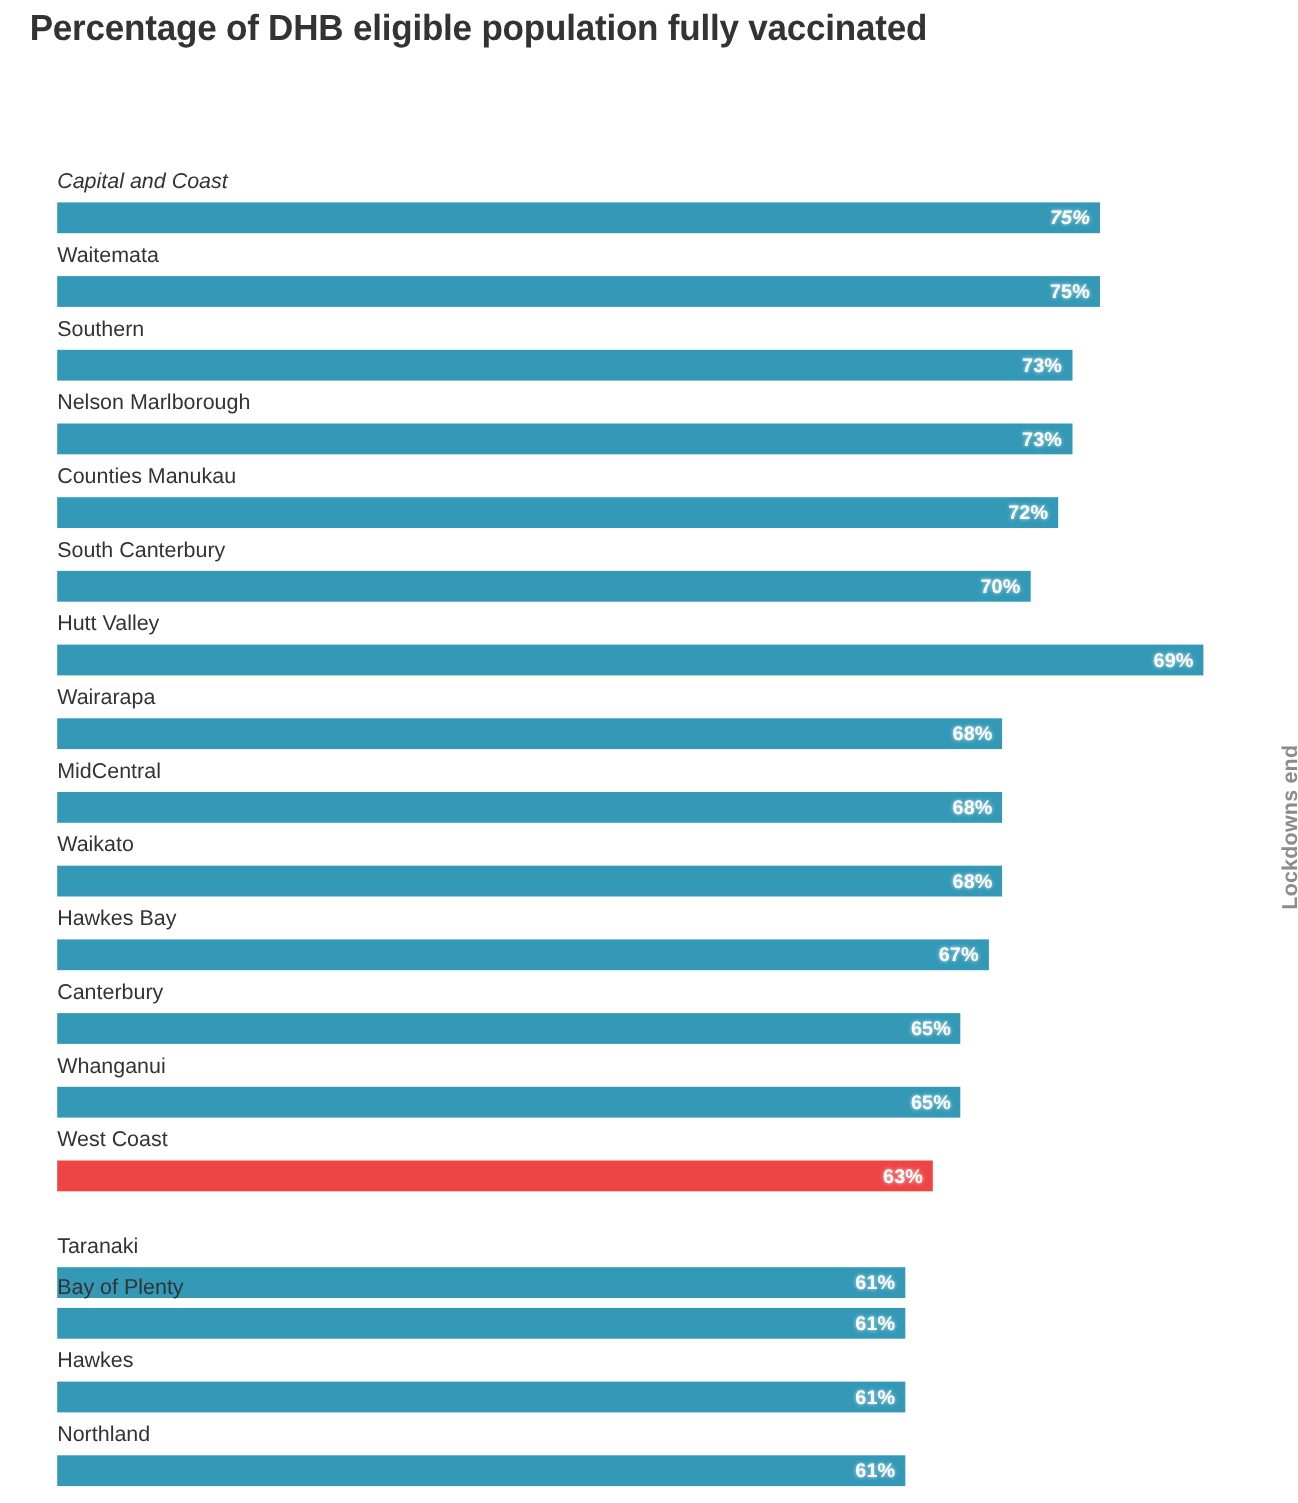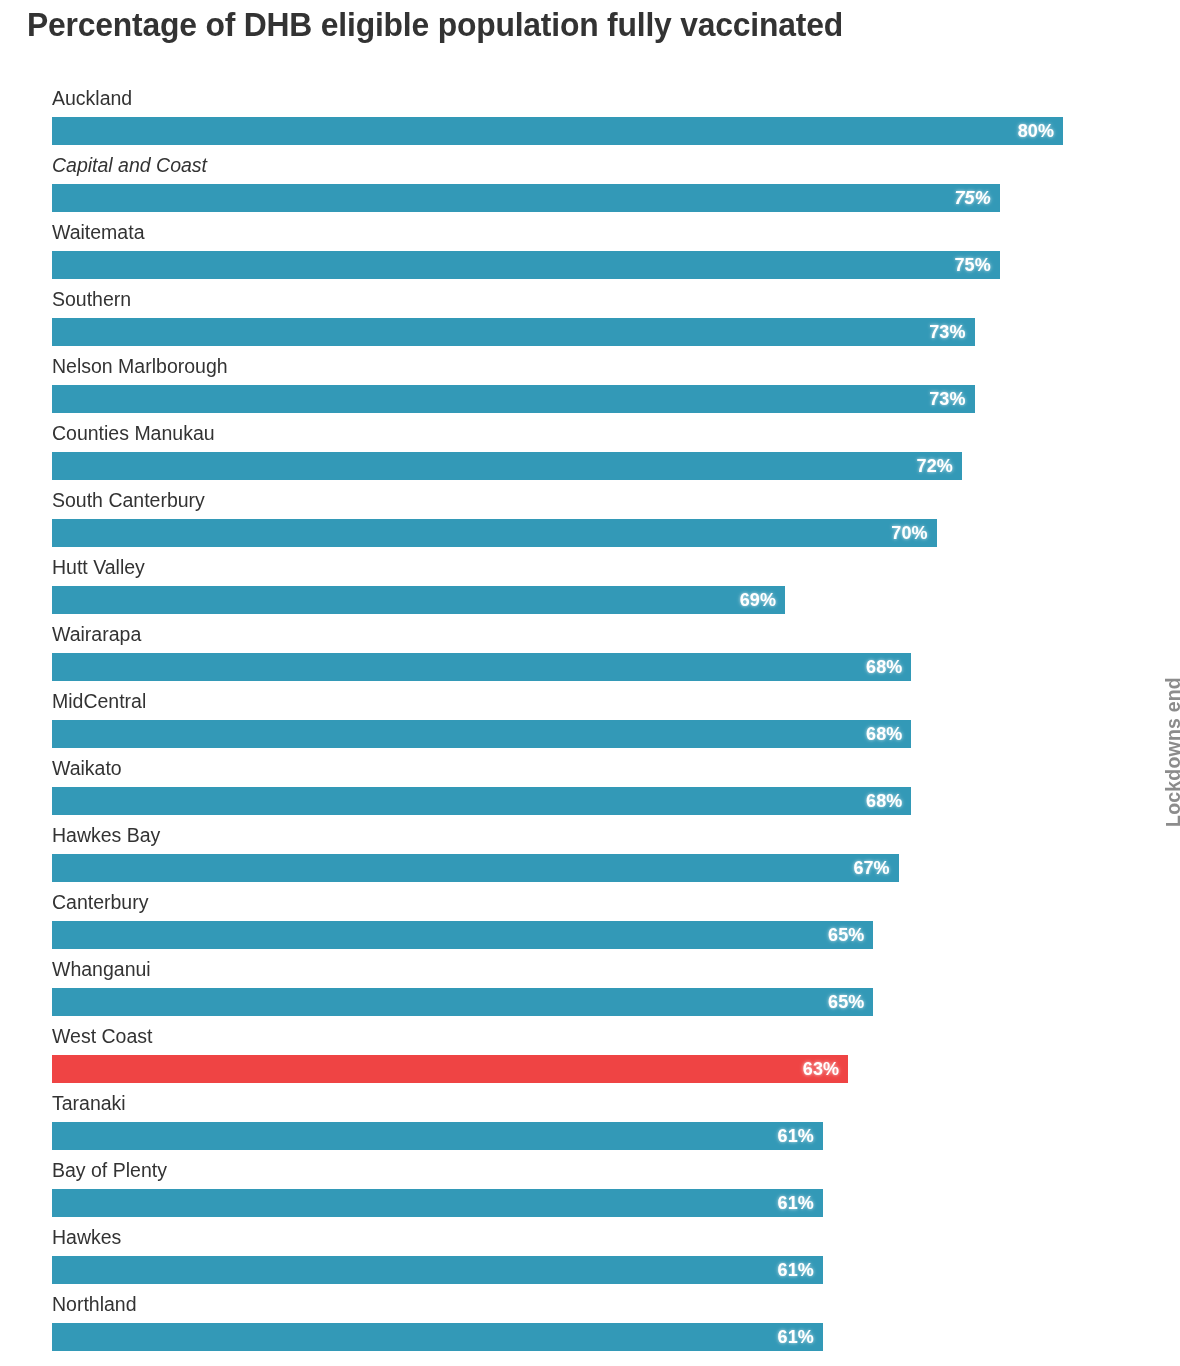--- a/index.html
+++ b/index.html
@@ -113,28 +113,20 @@
   }
 </style>
 </head>
 <body>
 
 <div id="chart-root">
 
   <div id="chart-title">Percentage of DHB eligible population fully vaccinated</div>
 
   <div id="plot-area">
-      <div class="bar-row" style="top: 0px;">
-        <div class="bar-label">Auckland</div>
-        <div class="bar-track">
-          <div class="bar-fill" style="width: 1011px; background: rgb(51, 153, 183);">
-            <span class="bar-value">80%</span>
-          </div>
-        </div>
-      </div>
       <div class="bar-row" style="top: 67px; font-style: italic;">
         <div class="bar-label">Capital and Coast</div>
         <div class="bar-track">
           <div class="bar-fill" style="width: 947.812px; background: rgb(51, 153, 183);">
             <span class="bar-value">75%</span>
           </div>
         </div>
       </div>
       <div class="bar-row" style="top: 134px;">
         <div class="bar-label">Waitemata</div>
@@ -172,21 +164,21 @@
         <div class="bar-label">South Canterbury</div>
         <div class="bar-track">
           <div class="bar-fill" style="width: 884.625px; background: rgb(51, 153, 183);">
             <span class="bar-value">70%</span>
           </div>
         </div>
       </div>
       <div class="bar-row" style="top: 469px; padding-left: 24px;">
         <div class="bar-label">Hutt Valley</div>
         <div class="bar-track">
-          <div class="bar-fill" style="width: 733px; background: rgb(51, 153, 183);">
+          <div class="bar-fill" style="width: 1042px; background: rgb(51, 153, 183);">
             <span class="bar-value">69%</span>
           </div>
         </div>
       </div>
       <div class="bar-row" style="top: 536px; text-decoration: underline;">
         <div class="bar-label">Wairarapa</div>
         <div class="bar-track">
           <div class="bar-fill" style="width: 859.35px; background: rgb(51, 153, 183);">
             <span class="bar-value">68%</span>
           </div>
@@ -233,21 +225,21 @@
         </div>
       </div>
       <div class="bar-row" style="top: 938px;">
         <div class="bar-label">West Coast</div>
         <div class="bar-track">
           <div class="bar-fill" style="width: 796.163px; background: #ef4444;">
             <span class="bar-value">63%</span>
           </div>
         </div>
       </div>
-      <div class="bar-row" style="top: 1005px;">
+      <div class="bar-row" style="top: 1035px;">
         <div class="bar-label">Taranaki</div>
         <div class="bar-track">
           <div class="bar-fill" style="width: 770.887px; background: rgb(51, 153, 183);">
             <span class="bar-value">61%</span>
           </div>
         </div>
       </div>
       <div class="bar-row" style="top: 1072px;">
         <div class="bar-label">Bay of Plenty</div>
         <div class="bar-track">

